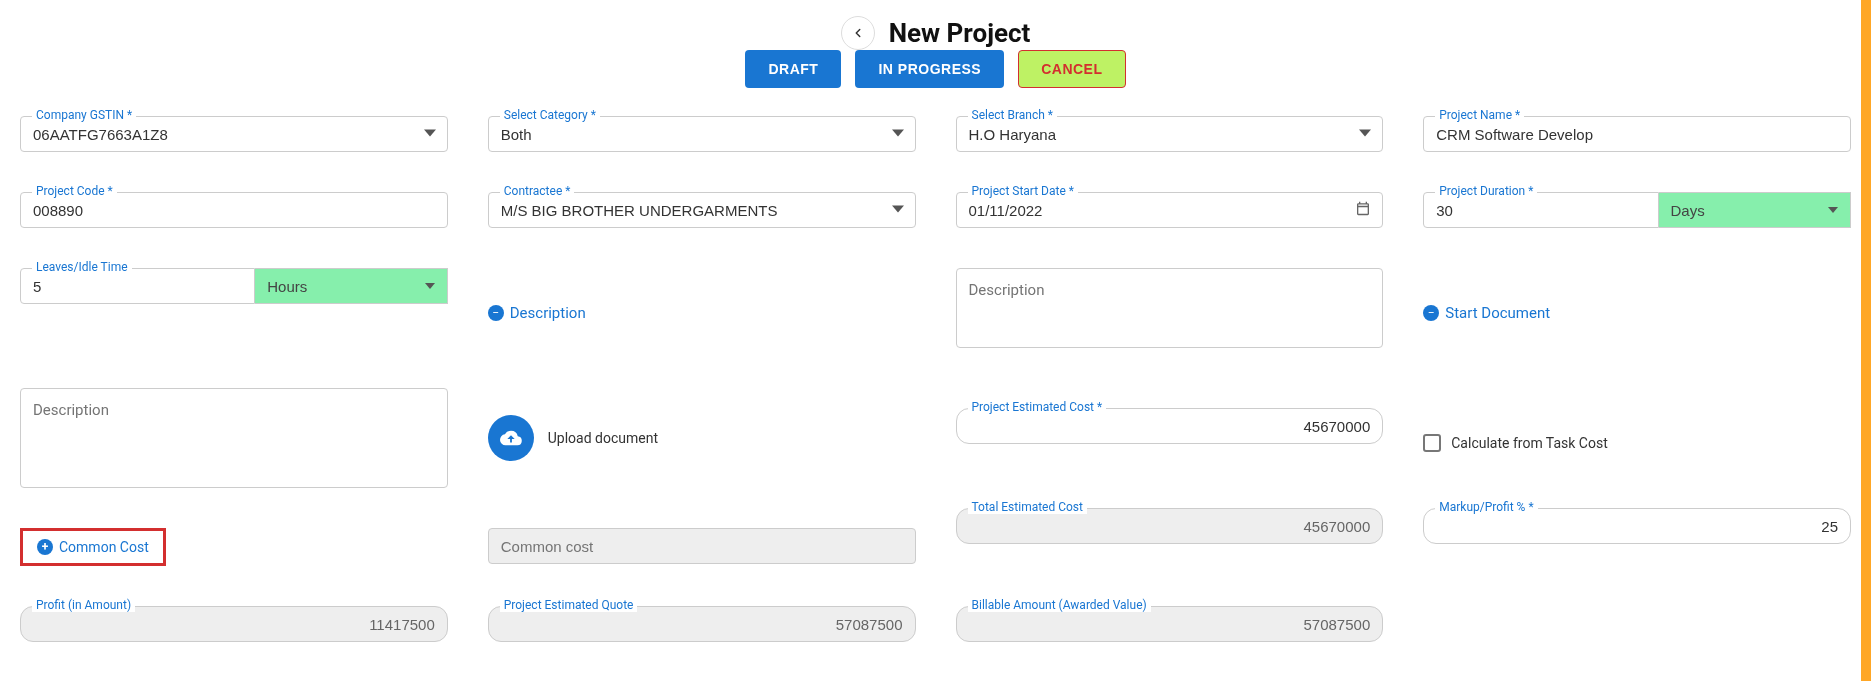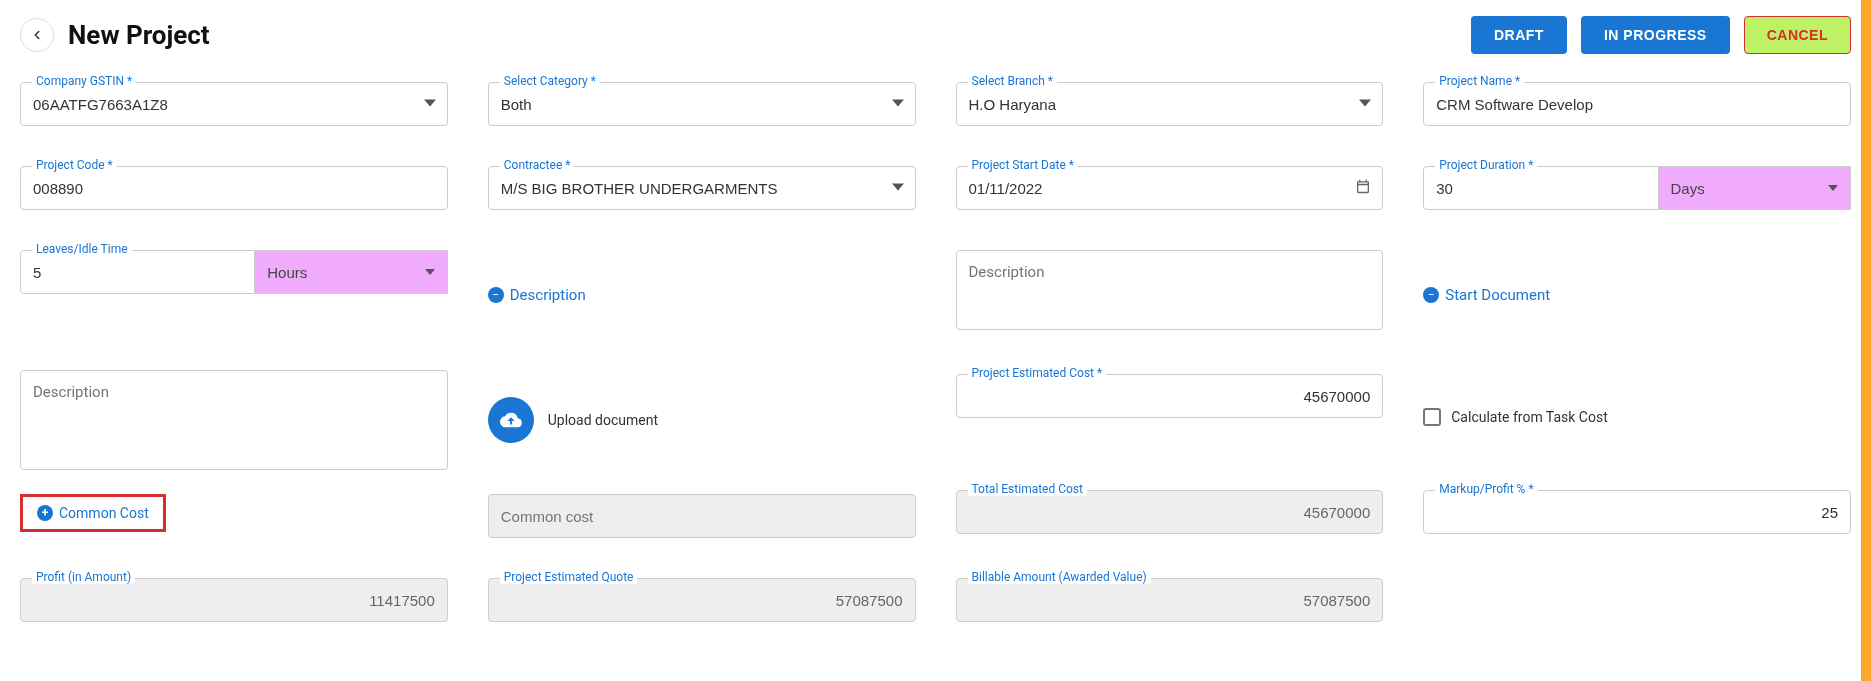--- a/index.html
+++ b/index.html
@@ -1,55 +1,55 @@
 <!DOCTYPE html>
 <html><head>
 <meta charset="utf-8">
 <style>
 * { box-sizing: border-box; margin: 0; padding: 0; }
 body { font-family: "Segoe UI", Roboto, Arial, sans-serif; font-size: 14px; color: #333; background: #fff; padding: 16px 20px 40px 20px; width: 1871px; position: relative; }
 .orange-bar { position: absolute; right: 0; top: 0; width: 10px; height: 100%; background: #ffa726; }
-.top-row { display: flex; align-items: center; justify-content: space-between; margin-bottom: 28px; }
+.top-row { display: flex; align-items: center; justify-content: space-between; margin-bottom: 28px; flex-direction: column; }
 .title-group { display: flex; align-items: center; gap: 14px; }
 .back-btn { width: 34px; height: 34px; border: 1px solid #ddd; border-radius: 50%; background: #fff; display: flex; align-items: center; justify-content: center; cursor: pointer; }
 .back-btn svg { width: 14px; height: 14px; }
 .page-title { font-size: 26px; font-weight: 700; color: #111; }
 .actions { display: flex; gap: 14px; }
 .btn { padding: 10px 22px; font-size: 14px; font-weight: 700; border-radius: 4px; letter-spacing: 0.5px; cursor: pointer; border: 1px solid transparent; }
 .btn-primary { background: #1976d2; color: #fff; }
 .btn-outline-danger { background: #bef264; color: #d32f2f; border: 1px solid #d32f2f; }
 .form-grid { display: grid; grid-template-columns: repeat(4, 1fr); gap: 40px 40px; }
 .field { position: relative; }
 .field-label { position: absolute; top: -8px; left: 12px; background: #fff; padding: 0 4px; font-size: 12px; color: #1976d2; white-space: nowrap; z-index: 2; }
 .field-input, .field-select, .field-ta {
-  width: 100%; height: 44px; border: 1px solid #ccc; border-radius: 4px; padding: 0 12px; font-size: 15px; color: #333; background: #fff;
+  width: 100%; height: 36px; border: 1px solid #ccc; border-radius: 4px; padding: 0 12px; font-size: 15px; color: #333; background: #fff;
 }
 .field-select { appearance: none; padding-right: 36px; text-align: left; position: relative; }
 .sel-wrap { position: relative; }
 .sel-caret { position: absolute; right: 12px; top: 50%; transform: translateY(-50%); pointer-events: none; }
 .sel-caret svg { width: 12px; height: 12px; fill: #555; }
 .field-input[readonly], .field-input.disabled { background: #eee; color: #666; }
-.text-right { text-align: right; }
+.text-right { text-align: right; border-radius: 13px; }
 .split { display: flex; }
 .split .field-input { width: 55%; border-top-right-radius: 0; border-bottom-right-radius: 0; }
-.split .unit { flex: 1; height: 44px; border: 1px solid #ccc; border-left: none; border-top-left-radius: 0; border-bottom-left-radius: 0; background: #f0abfc; display: flex; align-items: center; justify-content: space-between; padding: 12px 12px; font-size: 15px; color: #444; }
+.split .unit { flex: 1; height: 36px; border: 1px solid #ccc; border-left: none; border-top-left-radius: 0; border-bottom-left-radius: 0; background: #86efac; display: flex; align-items: center; justify-content: space-between; padding: 12px 12px; font-size: 15px; color: #444; }
 .link-action { display: flex; align-items: center; gap: 6px; color: #1976d2; font-size: 15px; cursor: pointer; padding-top: 10px; }
 .icon-circle { width: 16px; height: 16px; border-radius: 50%; background: #1976d2; color: #fff; display: inline-flex; align-items: center; justify-content: center; font-size: 12px; line-height: 1; }
 .ta { height: 80px; }
 .field-ta { height: 100px; padding: 12px; resize: none; font-family: inherit; font-size: 15px; }
 .upload-group { display: flex; align-items: center; gap: 14px; padding-top: 20px; }
 .upload-circle { width: 46px; height: 46px; border-radius: 50%; background: #1976d2; display: flex; align-items: center; justify-content: center; }
 .upload-circle svg { width: 22px; height: 22px; fill: #fff; }
 .hl-box { border: 3px solid #d32f2f; padding: 8px 14px; display: inline-flex; align-items: center; gap: 6px; }
 .check-row { display: flex; align-items: center; gap: 10px; padding-top: 10px; }
 .check-box { width: 18px; height: 18px; border: 2px solid #777; border-radius: 3px; }
 .date-icon { position: absolute; right: 12px; top: 50%; transform: translateY(-50%); }
 .date-icon svg { width: 16px; height: 16px; fill: #666; }
 .placeholder-txt { color: #888; }
-.row-gap-top { margin-top: 4px; }
+.row-gap-top { margin-top: 20px; }
 </style>
 </head>
 <body>
 
 <div class="orange-bar"></div>
 
 <div class="top-row">
   <div class="title-group">
     <button class="back-btn">
       <svg viewBox="0 0 24 24">

